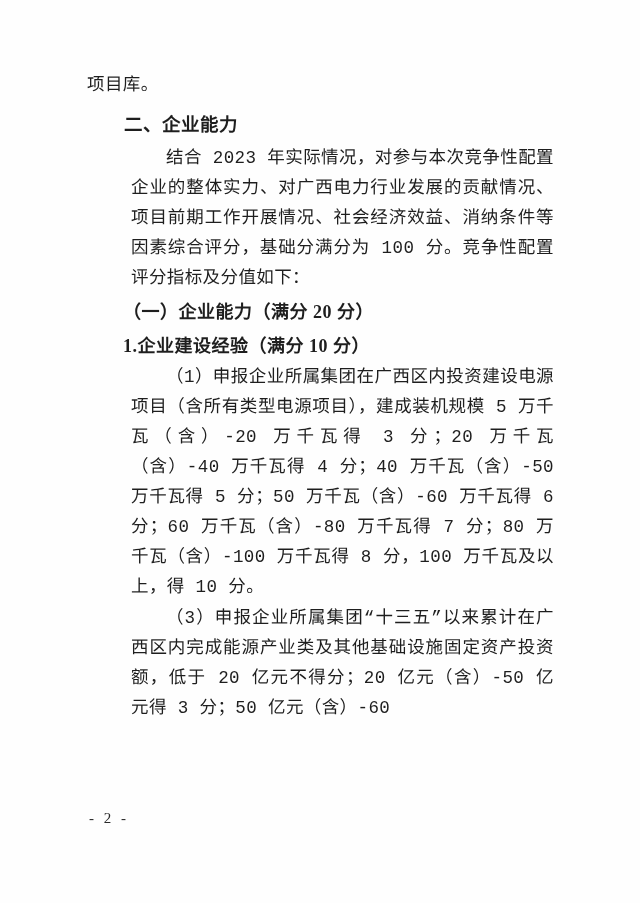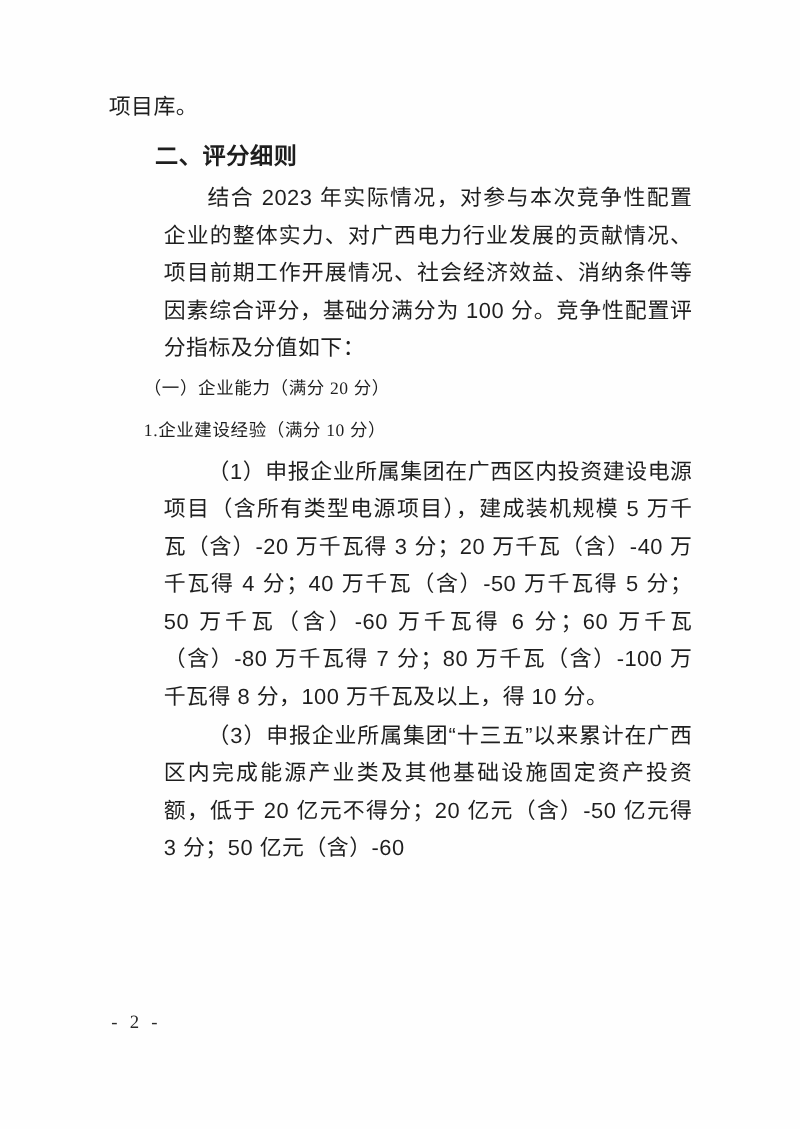--- a/index.html
+++ b/index.html
@@ -15,21 +15,21 @@
     overflow: hidden;
     color: #1e1e1e;
   }
   .content {
     position: absolute;
     left: 87px;
     right: 86px;
     top: 70px;
   }
   .body-text {
-    font-family: Liberation Sans, sans-serif;
+    font-family: Liberation Mono, monospace;
     font-size: 17.5px;
     line-height: 30px;
     letter-spacing: 0.4px;
     text-align: justify;
     text-justify: inter-ideograph;
     margin: 0;
   }
   .indent {
     text-indent: 2em;
     margin-left: 44px;
@@ -38,22 +38,22 @@
     font-family: "Liberation Sans", "DejaVu Sans", sans-serif;
     font-weight: bold;
     font-size: 18.5px;
     line-height: 30px;
     letter-spacing: 0.5px;
     text-indent: 2em;
     margin: 10px 0 3px 0;
   }
   .sub-heading {
     font-family: "Liberation Serif", "DejaVu Serif", serif;
-    font-weight: normal;
-    font-size: 14px;
+    font-weight: bold;
+    font-size: 18px;
     line-height: 30px;
     letter-spacing: 0.5px;
     text-indent: 2em;
     margin: 4px 0 1px 0;
   }
   .item-paragraph {
     margin-top: 1px;
   }
   .page-footer {
     position: absolute;
@@ -64,21 +64,21 @@
     letter-spacing: 3px;
     color: #2a2a2a;
   }
 </style>
 </head>
 <body>
 
 <div class="page">
   <div class="content">
     <p class="body-text">项目库。</p>
-    <h2 class="section-heading">二、评分细则</h2>
+    <h2 class="section-heading">二、企业能力</h2>
     <p class="body-text indent">结合 2023 年实际情况，对参与本次竞争性配置企业的整体实力、对广西电力行业发展的贡献情况、项目前期工作开展情况、社会经济效益、消纳条件等因素综合评分，基础分满分为 100 分。竞争性配置评分指标及分值如下：</p>
     <h3 class="sub-heading">（一）企业能力（满分 20 分）</h3>
     <h4 class="sub-heading">1.企业建设经验（满分 10 分）</h4>
     <p class="body-text indent item-paragraph">（1）申报企业所属集团在广西区内投资建设电源项目（含所有类型电源项目），建成装机规模 5 万千瓦（含）-20 万千瓦得 3 分；20 万千瓦（含）-40 万千瓦得 4 分；40 万千瓦（含）-50 万千瓦得 5 分；50 万千瓦（含）-60 万千瓦得 6 分；60 万千瓦（含）-80 万千瓦得 7 分；80 万千瓦（含）-100 万千瓦得 8 分，100 万千瓦及以上，得 10 分。</p>
     <p class="body-text indent item-paragraph">（3）申报企业所属集团“十三五”以来累计在广西区内完成能源产业类及其他基础设施固定资产投资额，低于 20 亿元不得分；20 亿元（含）-50 亿元得 3 分；50 亿元（含）-60</p>
   </div>
   <div class="page-footer">- 2 -</div>
 </div>
 
 </body></html>

